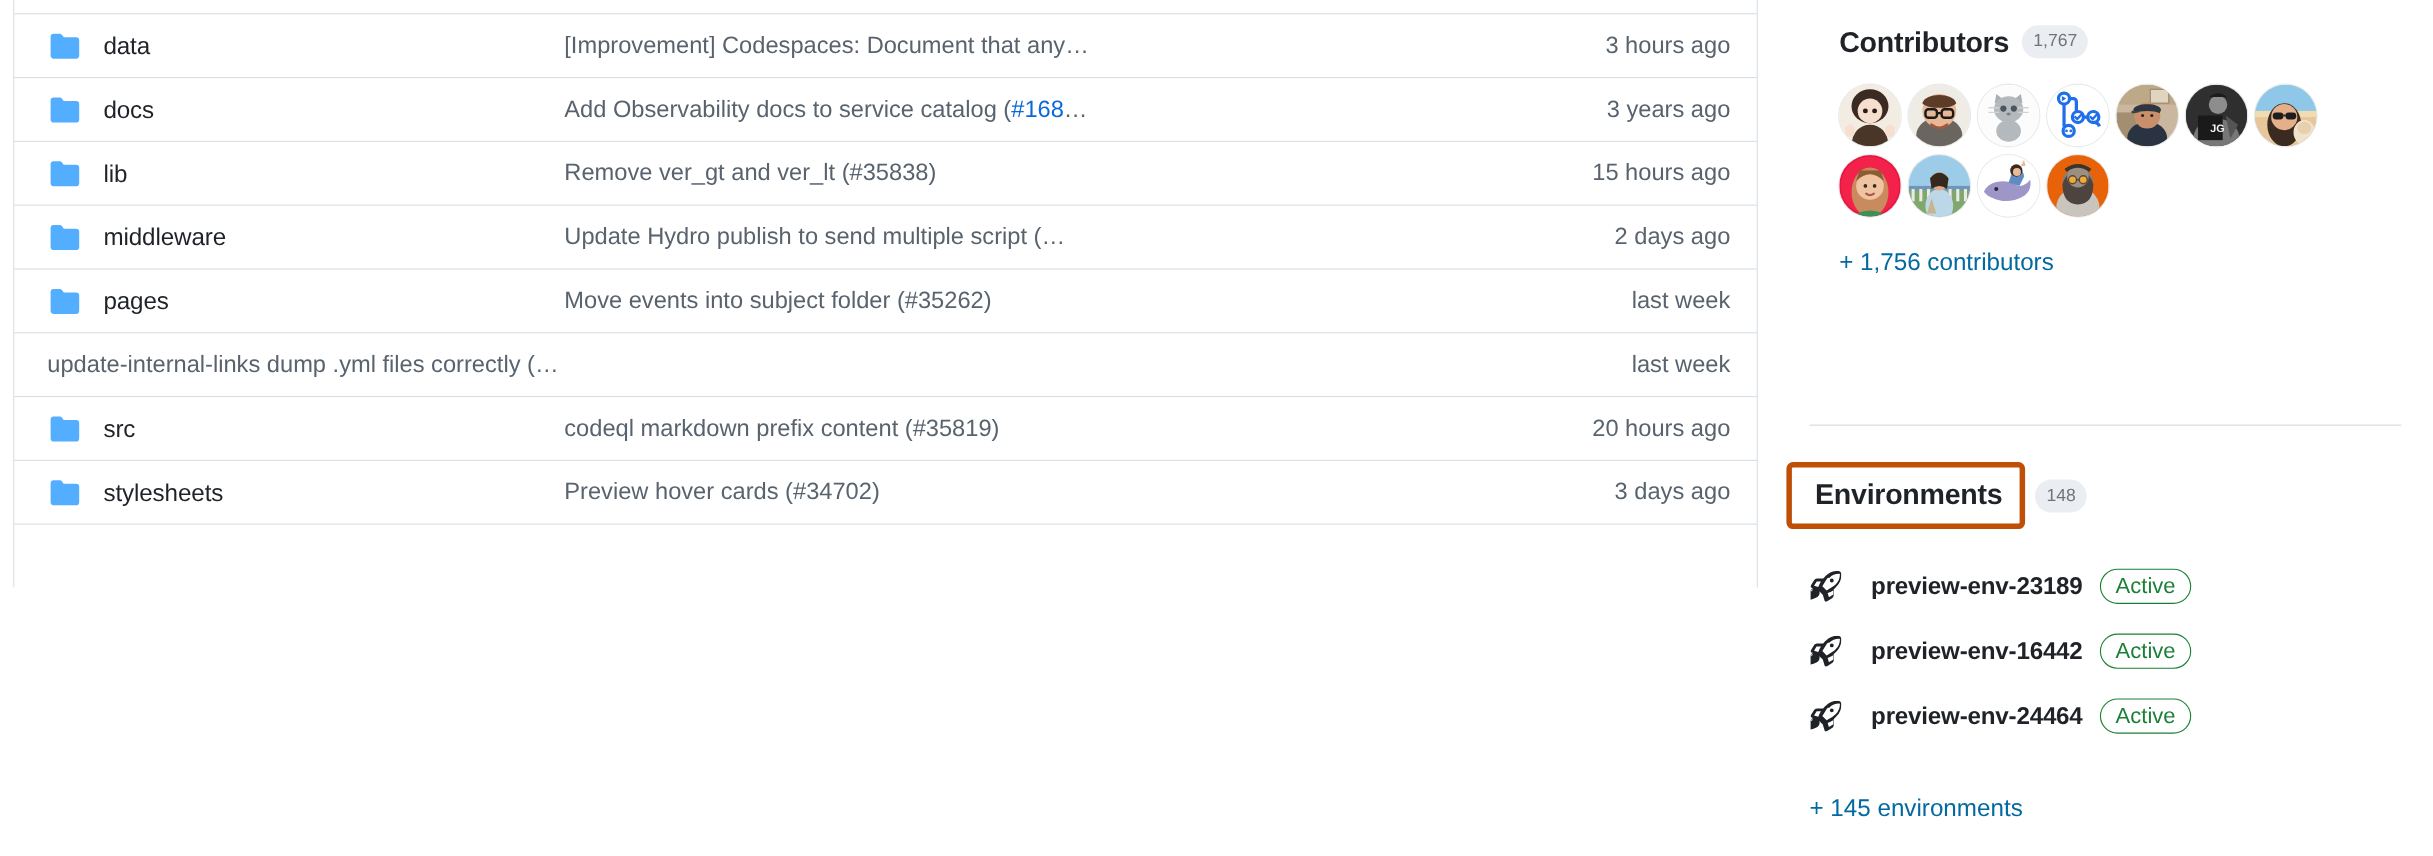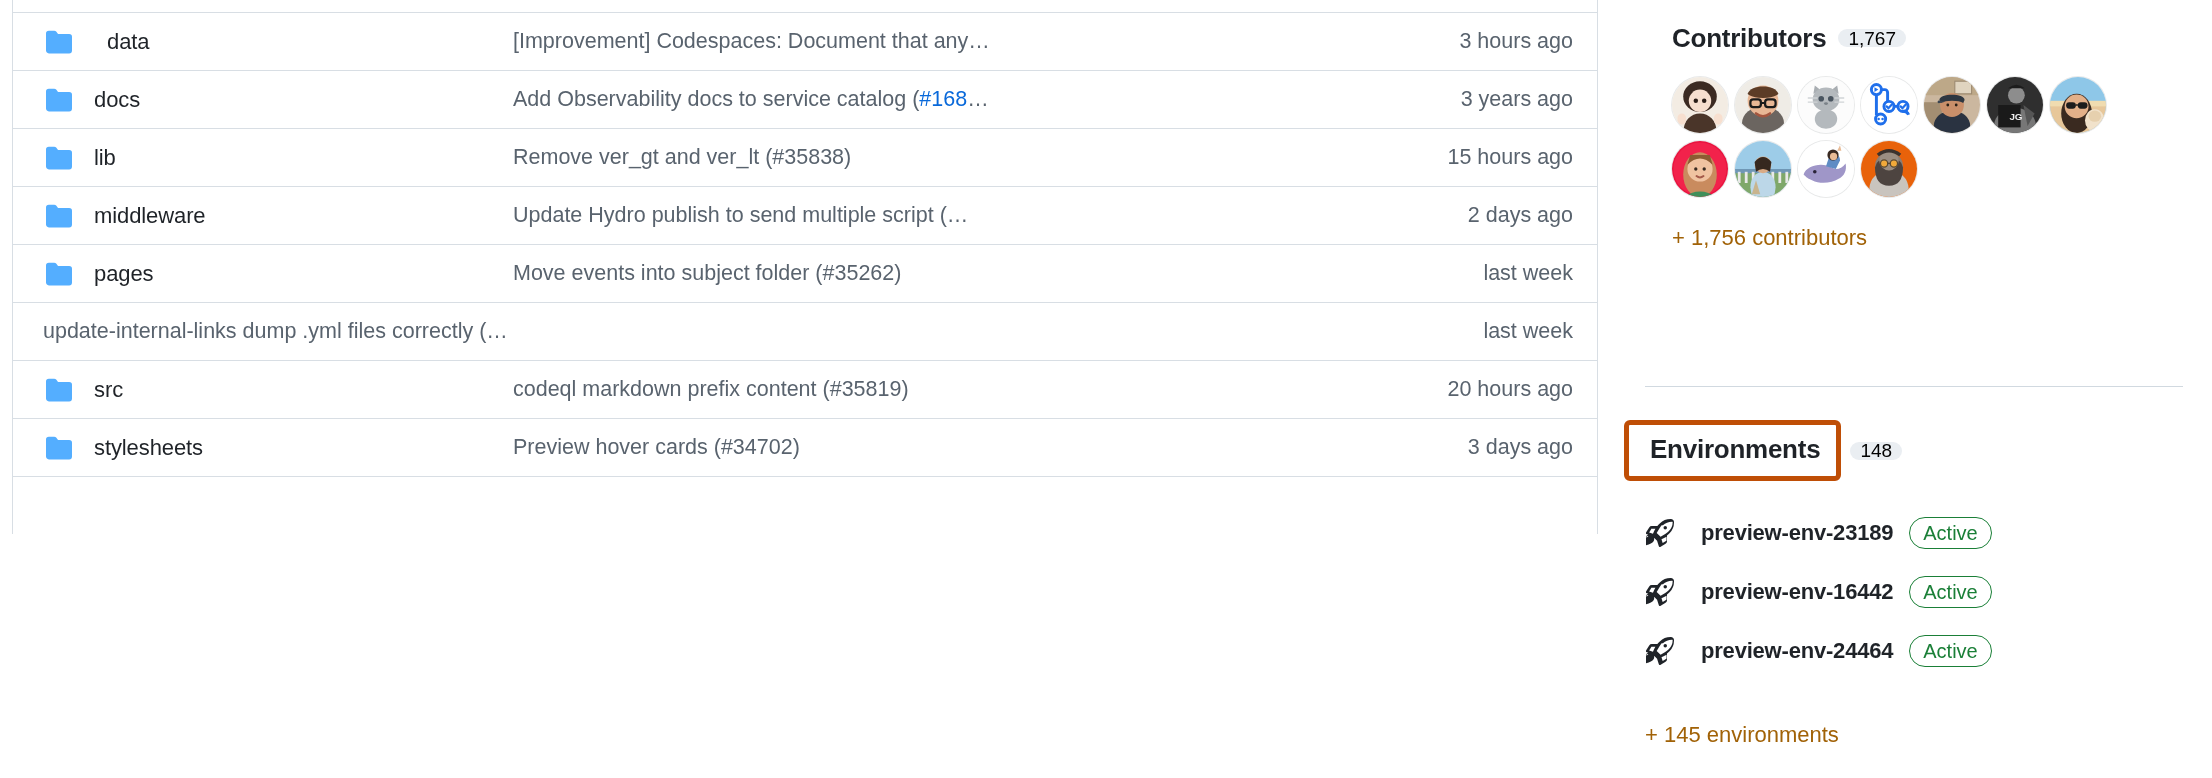--- a/index.html
+++ b/index.html
@@ -84,26 +84,26 @@
     font-weight: 600;
     color: #1f2328;
     letter-spacing: -0.25px;
     line-height: 1.25;
   }
   .count-badge {
     display: inline-flex;
     align-items: center;
     justify-content: center;
     min-width: 34px;
-    height: 18px;
+    height: 30px;
     padding: 0 10px;
     border-radius: 15px;
     background: #eaeef2;
-    color: #000000;
-    font-size: 19px;
+    color: #737373;
+    font-size: 16px;
     line-height: 1;
   }
 
   
   #contributors-section { position: absolute; left: 17px; top: 22px; margin-left: 10px; }
   .avatar-grid {
     display: flex;
     flex-wrap: wrap;
     width: 470px;
     margin-top: 22px;
@@ -117,21 +117,21 @@
     position: relative;
     background: #f6f8fa;
     box-shadow: 0 0 0 1px rgba(31,35,40,0.10);
   }
   .avatar svg { display: block; width: 100%; height: 100%; }
 
   .more-link {
     display: inline-block;
     margin-top: 28px;
     font-size: 22px;
-    color: #a16207;
+    color: #0369a1;
     text-decoration: none;
     white-space: nowrap;
   }
 
   .section-divider {
     position: absolute;
     left: 0; top: 386px;
     width: 538px;
     height: 1px;
     background: #d1d9e0;
@@ -198,21 +198,21 @@
 
   <div class="file-table" id="file-table">
       <div class="file-row"></div>
       <div class="file-row">
         <div class="col-name">
           <span class="folder-icon">
             <svg width="32" height="26" viewBox="0 0 16 16" aria-hidden="true">
               <path fill="#54aeff" d="M1.75 1A1.75 1.75 0 0 0 0 2.75v10.5C0 14.216.784 15 1.75 15h12.5A1.75 1.75 0 0 0 16 13.25v-8.5A1.75 1.75 0 0 0 14.25 3H7.5a.25.25 0 0 1-.2-.1l-.9-1.2C6.07 1.26 5.55 1 5 1H1.75Z"></path>
             </svg>
           </span>
-          <a class="file-name" href="#" style="text-decoration: none; color: rgb(31, 35, 40); margin-left: 13px;">data</a>
+          <a class="file-name" href="#" style="text-decoration: none; color: rgb(31, 35, 40);">data</a>
         </div>
         <div class="col-msg"><span>[Improvement] Codespaces: Document that any…</span></div>
         <div class="col-time">3 hours ago</div>
       </div>
       <div class="file-row">
         <div class="col-name">
           <span class="folder-icon">
             <svg width="32" height="26" viewBox="0 0 16 16" aria-hidden="true">
               <path fill="#54aeff" d="M1.75 1A1.75 1.75 0 0 0 0 2.75v10.5C0 14.216.784 15 1.75 15h12.5A1.75 1.75 0 0 0 16 13.25v-8.5A1.75 1.75 0 0 0 14.25 3H7.5a.25.25 0 0 1-.2-.1l-.9-1.2C6.07 1.26 5.55 1 5 1H1.75Z"></path>
             </svg>

